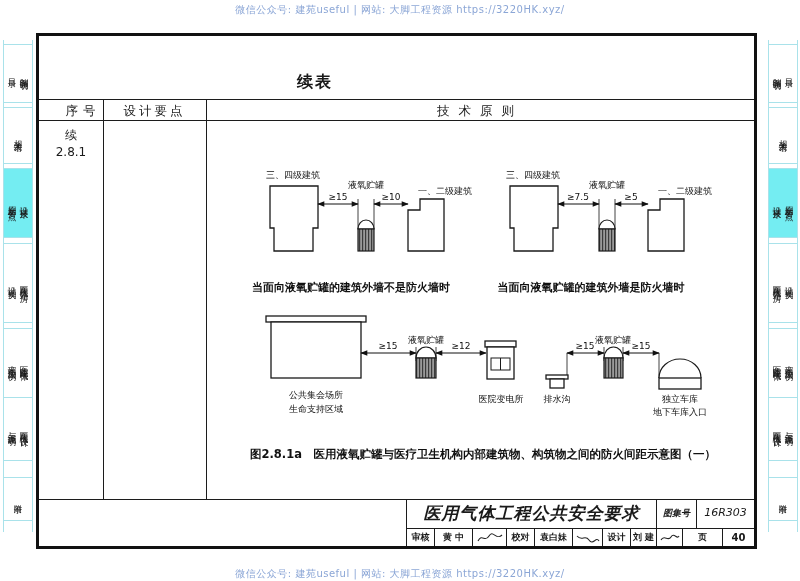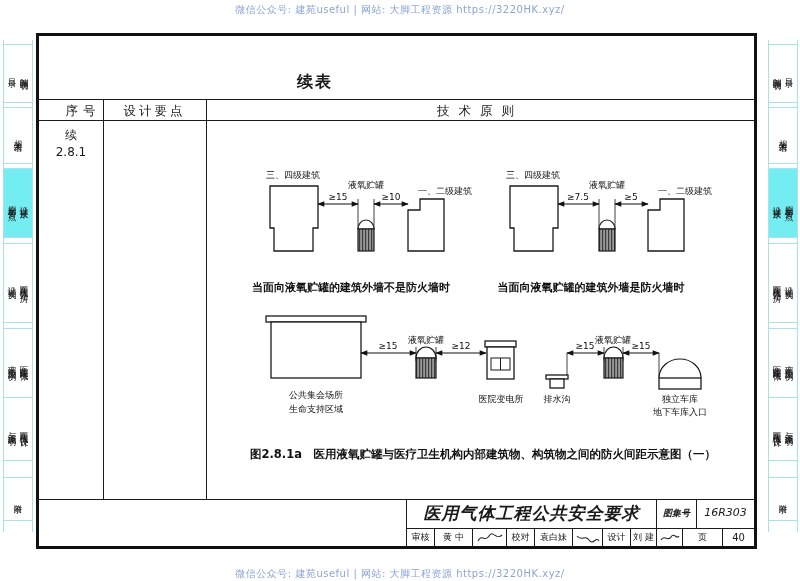--- a/index.html
+++ b/index.html
@@ -48,21 +48,21 @@
   .titleblock{position:absolute;left:367px;top:463px;right:0;bottom:0;border-left:1.5px solid #1c1c1c;
               display:flex;flex-direction:column;box-sizing:border-box;}
   .tb-top{display:flex;height:30px;border-bottom:1.2px solid #1c1c1c;box-sizing:border-box;font-style:italic;}
   .tb-title{width:250px;text-align:center;line-height:28px;font-size:17px;font-weight:bold;letter-spacing:1px;
             border-right:1.2px solid #1c1c1c;box-sizing:border-box;}
   .tb-atlas-label{width:40px;text-align:center;line-height:28px;font-size:9px;font-weight:bold;
             border-right:1.2px solid #1c1c1c;box-sizing:border-box;}
   .tb-atlas-no{flex:1;text-align:center;line-height:28px;font-size:11px;}
   .tb-bottom{display:flex;flex:1;}
   .tb-cell{border-right:1.2px solid #1c1c1c;box-sizing:border-box;text-align:right;font-size:9px;
-           display:flex;align-items:center;justify-content:center;}
+           display:flex;align-items:center;justify-content:center;font-weight:bold;}
   .tb-cell:last-child{border-right:none;}
   .sigsvg{display:block;}
 </style>
 </head>
 <body>
 
 <div class="page">
 
   <div class="wm wm-top">微信公众号: 建苑useful | 网站: 大脚工程资源 https://3220HK.xyz/</div>
   <div class="wm wm-bottom">微信公众号: 建苑useful | 网站: 大脚工程资源 https://3220HK.xyz/</div>

